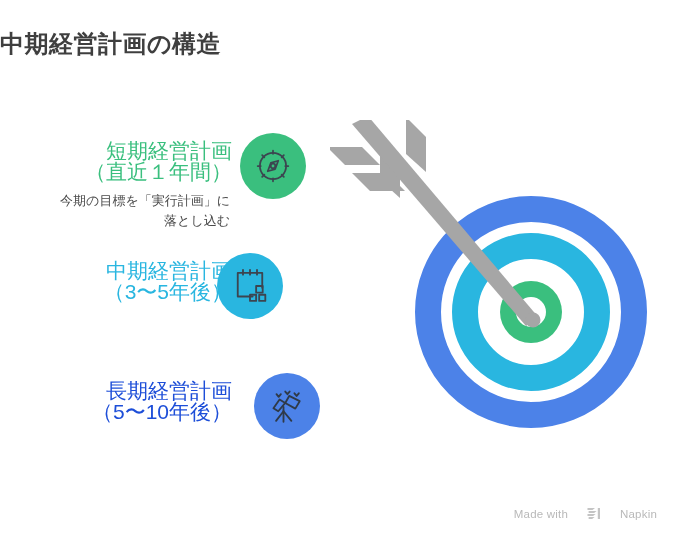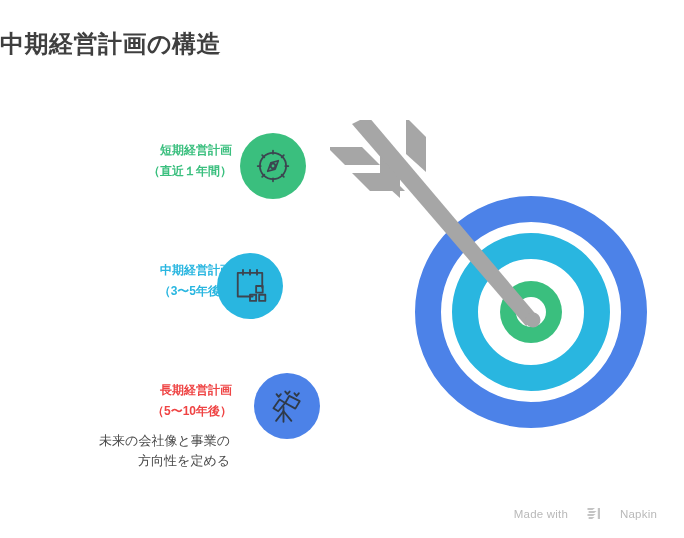--- a/index.html
+++ b/index.html
@@ -29,22 +29,22 @@
   }
 
   
   .item {
     position: absolute;
     width: 236px;
     left: 0;
     text-align: right;
   }
   .item-head {
-    font-size: 12px;
-    font-weight: bold;
+    font-size: 21px;
+    font-weight: normal;
     line-height: 21px;
     white-space: pre-line;
     padding-right: 4px;
   }
   .item-desc {
     font-size: 13px;
     line-height: 20px;
     color: #4a4a4a;
     white-space: pre-line;
     margin-top: 9px;
@@ -94,32 +94,32 @@
   #footer .napkin-mark { display: block; }
 </style>
 </head>
 <body>
 
 <div id="page-title">中期経営計画の構造</div>
 
 <div class="item" id="item-0">
   <div class="item-head" style="color:#3ABF7E">短期経営計画
 （直近１年間）</div>
+  <div class="item-desc">今期の目標を「実行計画」に
+落とし込む</div>
 </div>
 
 <div class="item" id="item-1">
   <div class="item-head" style="color:#29B6E0">中期経営計画
 （3〜5年後）</div>
 </div>
 
 <div class="item" id="item-2">
-  <div class="item-head" style="color:#ef4444">長期経営計画
+  <div class="item-head" style="color:#1d4ed8">長期経営計画
 （5〜10年後）</div>
-  <div class="item-desc">未来の会社像と事業の
-方向性を定める</div>
 </div>
 
 <div class="icon-circle" id="icon-0" style="background:#3ABF7E">
   <svg width="42" height="42" viewBox="0 0 48 48">
     <g fill="none" stroke="#3c4550" stroke-width="2" stroke-linecap="round" stroke-linejoin="round">
       <circle cx="24" cy="24" r="15"></circle>
       <path d="M30 18 L26.5 27.5 L18 30 L21.5 20.5 Z"></path>
       <circle cx="24" cy="24" r="2.6"></circle>
       <path d="M24 6.5 V10"></path>
       <path d="M24 38 V41.5"></path>

